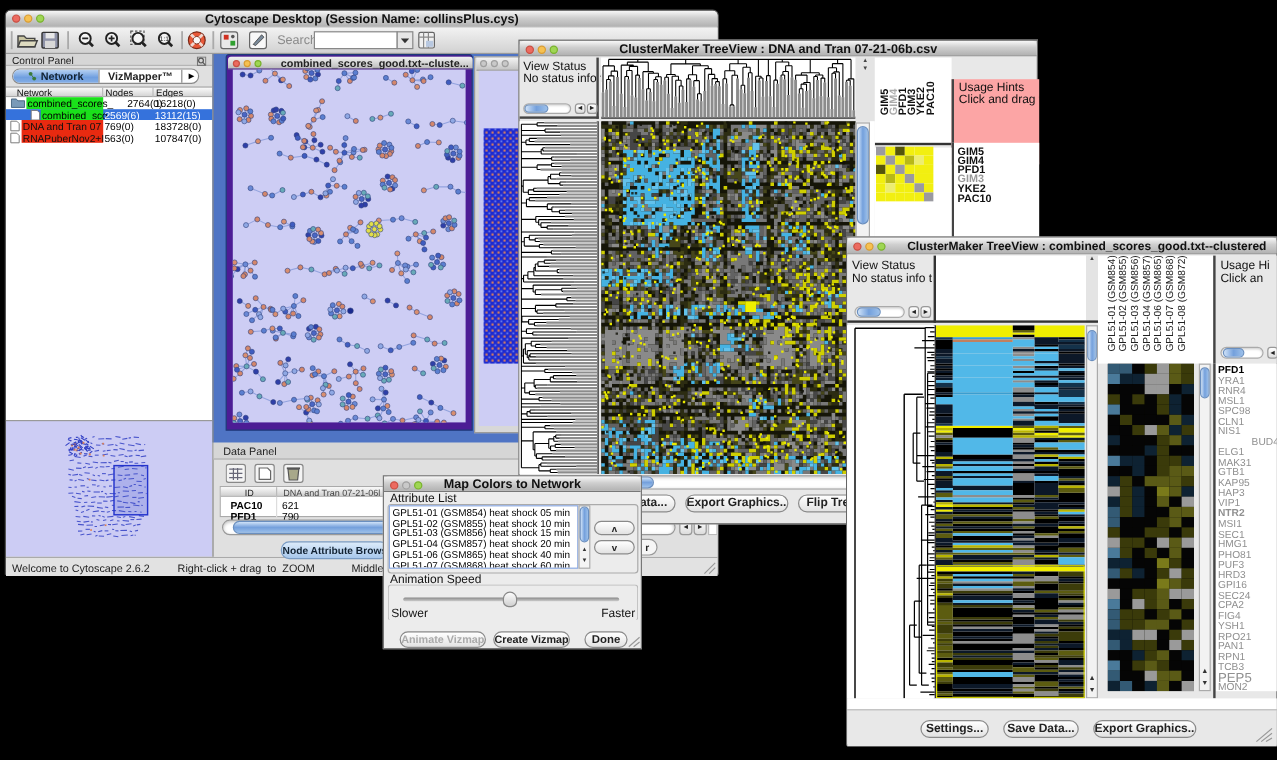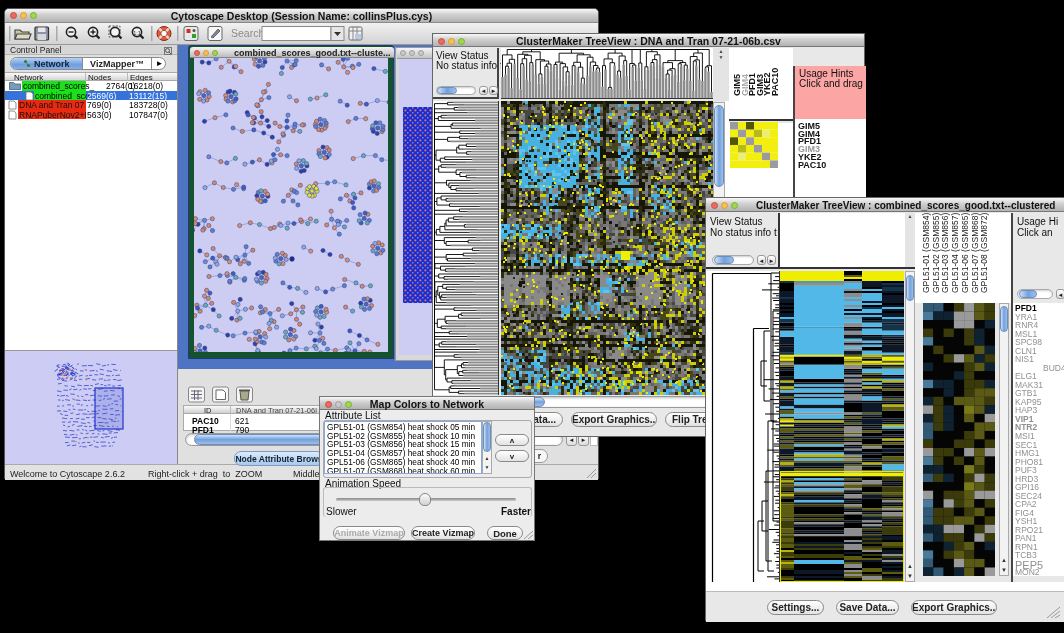--- a/index.html
+++ b/index.html
@@ -416,21 +416,21 @@
             <defs>
               <pattern id="bluenet" width="5" height="5" patternUnits="userSpaceOnUse">
                 <rect width="5" height="5" fill="#1c2ad0"></rect>
                 <rect x="0.5" y="0.5" width="1.8" height="1.8" fill="#e0835a"></rect>
                 <rect x="3" y="3" width="1.5" height="1.5" fill="#7a88ea"></rect>
               </pattern>
             </defs>
             <rect x="4" y="48" width="190" height="196" fill="url(#bluenet)"></rect>
           </svg></div>
       </div>
-      <div style="position:absolute;left:10px;top:0px;width:206px;height:314px;background:#14532d;border:1px solid #1d3a78;border-radius:3px 3px 0 0;">
+      <div style="position:absolute;left:10px;top:0px;width:206px;height:314px;background:#4c1d95;border:1px solid #1d3a78;border-radius:3px 3px 0 0;">
         <div style="position:absolute;left:1px;top:1px;width:204px;height:11px;background:linear-gradient(#f4f4f4,#bcbcbc);border-bottom:1px solid #888;border-radius:3px 3px 0 0;">
           <div style="position:absolute;left:44px;top:0.5px;font-weight:bold;font-size:9px;color:#222;white-space:nowrap;">combined_scores_good.txt--cluste...</div>
           <span style="position:absolute;left:3.8px;top:2.8px;width:6px;height:6px;border-radius:50%;background:#ec6b60;border:1px solid #c94f43;box-sizing:border-box"></span>
           <span style="position:absolute;left:12.8px;top:2.8px;width:6px;height:6px;border-radius:50%;background:#f6c151;border:1px solid #d89c33;box-sizing:border-box"></span>
           <span style="position:absolute;left:21.8px;top:2.8px;width:6px;height:6px;border-radius:50%;background:#9fd654;border:1px solid #79b22d;box-sizing:border-box"></span>
         </div>
         <div style="position:absolute;left:5px;top:12px;width:194px;height:294px;background:#cdcdf4;"><svg width="194" height="294">
             <path d="M8.2 4.1L14.8 4.9M14.8 4.9L22.1 0.8M35.1 3.3L29.4 -2.8M35.1 3.3L27.2 9.3M35.1 3.3L40.2 9.0M40.2 9.0L47.0 13.7M35.1 3.3L41.7 8.3M65.6 2.9L71.0 4.0M65.6 2.9L68.8 7.4M65.6 2.9L64.6 8.3M65.6 2.9L61.2 6.2M65.6 2.9L60.4 1.2M65.6 2.9L61.9 -1.1M65.6 2.9L66.8 -2.5M65.6 2.9L70.5 0.3M93.0 3.0L97.6 9.5M93.0 3.0L100.2 6.9M93.0 3.0L88.3 9.5M88.3 9.5L87.4 15.5M93.0 3.0L101.1 6.6M93.0 3.0L102.2 2.6M127.6 6.9L134.6 10.9M149.7 8.9L149.2 1.3M149.2 1.3L148.2 -5.8M149.7 8.9L153.7 0.3M149.7 8.9L158.4 8.2M149.7 8.9L153.6 14.4M149.7 8.9L159.0 9.6M159.0 9.6L164.8 6.3M149.7 8.9L144.1 4.3M179.9 10.6L191.3 13.4M191.3 13.4L202.1 12.4M9.8 37.6L15.2 38.6M9.8 37.6L13.1 42.0M9.8 37.6L9.6 43.1M9.8 37.6L5.7 41.3M9.8 37.6L4.7 35.6M9.8 37.6L6.0 33.7M9.8 37.6L11.2 32.3M9.8 37.6L14.6 34.8M37.0 38.6L42.1 40.8M37.0 38.6L40.8 42.7M37.0 38.6L38.6 43.9M37.0 38.6L33.9 43.1M37.0 38.6L32.1 41.0M37.0 38.6L31.7 37.5M37.0 38.6L34.1 34.0M37.0 38.6L36.1 33.2M37.0 38.6L40.5 34.4M37.0 38.6L41.8 36.0M67.4 41.7L63.2 47.2M67.4 41.7L64.1 47.8M67.4 41.7L71.1 33.6M71.1 33.6L74.4 26.4M67.4 41.7L69.4 34.1M67.4 41.7L74.9 39.6M67.4 41.7L62.9 46.9M95.5 38.8L102.5 42.8M116.3 41.1L123.0 40.0M123.0 40.0L131.8 36.8M146.2 43.2L153.2 47.2M166.3 45.3L172.4 46.2M172.4 46.2L183.3 42.6M183.3 42.6L195.1 44.2M10.5 63.3L21.0 59.7M21.0 59.7L31.9 56.8M39.0 70.0L48.3 73.4M48.3 73.4L59.8 71.9M59.8 71.9L69.7 75.0M69.7 75.0L78.3 79.2M66.6 65.1L59.5 59.4M59.5 59.4L53.2 54.6M66.6 65.1L74.7 68.4M66.6 65.1L68.0 58.8M68.0 58.8L67.2 53.7M66.6 65.1L58.4 64.7M66.6 65.1L60.5 59.9M60.5 59.9L54.1 56.9M66.6 65.1L59.6 64.8M66.6 65.1L73.2 62.6M93.0 69.3L89.5 77.2M89.5 77.2L84.8 83.8M93.0 69.3L101.0 66.1M101.0 66.1L109.8 66.8M93.0 69.3L92.9 62.9M92.9 62.9L94.0 57.1M93.0 69.3L100.6 69.0M100.6 69.0L108.3 67.0M93.0 69.3L88.9 75.9M93.0 69.3L85.9 68.5M85.9 68.5L81.1 65.1M93.0 69.3L99.2 72.8M99.2 72.8L105.8 73.4M126.9 66.6L132.1 68.1M126.9 66.6L130.9 70.3M126.9 66.6L127.7 72.1M126.9 66.6L124.6 71.6M126.9 66.6L121.7 68.6M126.9 66.6L121.4 66.4M126.9 66.6L122.5 63.3M126.9 66.6L126.1 61.2M126.9 66.6L130.5 62.5M126.9 66.6L132.2 65.2M154.3 63.6L161.9 60.4M161.9 60.4L171.7 60.7M183.8 70.0L189.0 71.7M183.8 70.0L188.0 73.6M183.8 70.0L183.2 75.5M183.8 70.0L179.4 73.4M183.8 70.0L178.4 70.9M183.8 70.0L178.7 67.9M183.8 70.0L181.9 64.8M183.8 70.0L185.9 64.9M183.8 70.0L189.0 68.3M14.8 98.8L26.8 103.6M26.8 103.6L32.8 104.9M32.8 104.9L41.4 100.4M50.9 106.2L58.4 104.1M58.4 104.1L65.5 101.8M65.5 101.8L73.1 106.4M73.1 106.4L81.0 101.8M79.5 96.6L78.0 105.0M79.5 96.6L86.6 96.8M86.6 96.8L93.1 97.7M79.5 96.6L77.2 103.1M79.5 96.6L83.5 91.3M107.4 107.8L112.9 107.9M107.4 107.8L110.2 112.5M107.4 107.8L107.1 113.3M107.4 107.8L102.6 110.3M107.4 107.8L102.3 106.0M107.4 107.8L105.0 102.8M107.4 107.8L109.2 102.6M107.4 107.8L112.5 105.6M130.2 94.4L135.3 96.5M130.2 94.4L133.0 99.2M130.2 94.4L131.1 99.9M130.2 94.4L126.4 98.4M130.2 94.4L124.9 95.8M130.2 94.4L125.0 92.5M130.2 94.4L129.0 89.1M130.2 94.4L133.0 89.7M130.2 94.4L135.2 92.1M159.2 100.6L169.5 97.7M169.5 97.7L181.4 97.6M181.4 97.6L187.8 101.7M187.8 101.7L198.4 102.9M11.0 129.6L20.4 124.8M20.4 124.8L29.3 129.5M29.3 129.5L39.5 131.3M39.5 131.3L49.7 129.1M42.6 126.7L49.6 130.7M68.4 138.1L73.9 138.3M68.4 138.1L71.3 142.8M68.4 138.1L67.9 143.6M68.4 138.1L66.2 143.2M68.4 138.1L63.8 141.2M68.4 138.1L62.9 137.8M68.4 138.1L64.3 134.4M68.4 138.1L67.0 132.8M68.4 138.1L71.1 133.3M68.4 138.1L73.5 136.2M94.3 137.3L102.6 134.6M94.3 137.3L99.0 143.0M99.0 143.0L103.9 146.9M94.3 137.3L97.8 131.8M94.3 137.3L100.2 133.1M100.2 133.1L106.4 127.3M94.3 137.3L89.4 143.2M121.7 125.7L133.5 125.1M133.5 125.1L140.7 123.8M140.7 123.8L152.0 126.9M152.5 137.3L161.0 140.0M152.5 137.3L158.6 144.5M158.6 144.5L159.7 149.9M152.5 137.3L146.4 140.9M152.5 137.3L159.5 136.2M159.5 136.2L167.0 134.9M152.5 137.3L155.8 143.0M10.5 162.3L14.8 167.5M14.8 167.5L18.5 172.6M10.5 162.3L10.1 170.6M10.5 162.3L4.0 166.3M4.0 166.3L-1.5 172.2M10.5 162.3L8.8 172.1M10.5 162.3L1.5 160.7M1.5 160.7L-3.7 156.7M10.5 162.3L1.3 165.6M1.3 165.6L-6.1 169.0M10.5 162.3L18.3 160.8M45.6 167.6L56.3 164.8M56.3 164.8L65.5 166.6M65.5 166.6L76.5 170.6M76.5 170.6L85.8 166.0M85.8 166.0L93.2 170.2M80.2 169.5L86.8 167.5M86.8 167.5L94.0 165.1M94.0 165.1L100.0 165.5M100.0 165.5L107.6 163.6M107.6 163.6L116.5 161.0M106.6 161.8L113.7 165.6M113.7 165.6L122.2 163.2M137.6 161.2L132.7 167.0M137.6 161.2L137.1 153.2M137.6 161.2L140.4 169.8M140.4 169.8L145.3 176.2M137.6 161.2L144.2 166.6M144.2 166.6L150.5 168.9M137.6 161.2L145.5 164.1M145.5 164.1L152.7 162.5M137.6 161.2L143.6 163.2M170.2 160.4L175.3 162.4M170.2 160.4L173.3 164.9M170.2 160.4L167.1 164.9M170.2 160.4L165.2 162.7M170.2 160.4L166.1 156.7M170.2 160.4L171.1 155.0M170.2 160.4L173.9 156.3M5.8 192.9L12.8 196.9M25.6 197.8L33.1 200.2M25.6 197.8L18.7 200.2M18.7 200.2L11.3 203.7M25.6 197.8L31.5 199.3M25.6 197.8L31.9 200.3M25.6 197.8L21.8 203.8M21.8 203.8L16.0 208.9M25.6 197.8L23.0 206.3M25.6 197.8L19.1 190.5M50.9 197.0L58.8 192.2M50.9 197.0L54.7 205.4M50.9 197.0L52.1 188.7M50.9 197.0L42.0 199.2M42.0 199.2L35.5 203.8M50.9 197.0L43.7 201.7M50.9 197.0L46.3 205.8M50.9 197.0L50.3 203.3M86.8 200.6L92.2 201.5M86.8 200.6L89.0 205.6M86.8 200.6L85.1 205.9M86.8 200.6L81.9 203.2M86.8 200.6L81.3 200.0M86.8 200.6L83.3 196.3M86.8 200.6L88.4 195.3M86.8 200.6L91.3 197.5M109.7 189.1L116.7 193.1M129.0 192.5L136.0 196.5M147.3 198.3L153.3 202.1M153.3 202.1L164.3 206.3M183.8 190.3L188.9 192.3M183.8 190.3L186.8 194.9M183.8 190.3L182.8 195.7M183.8 190.3L178.9 192.8M183.8 190.3L178.7 188.2M183.8 190.3L181.0 185.5M183.8 190.3L184.6 184.8M183.8 190.3L188.2 187.0M15.0 218.5L25.9 217.6M25.9 217.6L33.0 215.7M33.0 215.7L39.2 215.7M41.8 219.4L33.3 217.6M41.8 219.4L35.7 223.2M41.8 219.4L50.3 222.3M41.8 219.4L50.8 220.5M41.8 219.4L35.9 224.2M67.6 219.6L73.0 220.6M67.6 219.6L71.7 223.3M67.6 219.6L67.4 225.1M67.6 219.6L63.5 223.2M67.6 219.6L62.4 221.3M67.6 219.6L63.5 216.0M67.6 219.6L65.2 214.6M67.6 219.6L69.2 214.3M67.6 219.6L72.1 216.4M88.9 224.9L95.7 229.3M95.7 229.3L103.6 230.4M103.6 230.4L111.9 234.4M123.2 230.5L131.6 233.9M131.6 233.9L138.7 231.1M138.7 231.1L150.4 227.7M150.7 221.5L162.0 224.9M162.0 224.9L168.2 228.3M168.2 228.3L176.5 227.8M11.5 247.3L6.1 253.2M6.1 253.2L0.7 257.7M11.5 247.3L3.5 250.1M11.5 247.3L14.3 240.3M14.3 240.3L15.9 235.1M11.5 247.3L2.9 247.1M11.5 247.3L19.3 251.7M19.3 251.7L25.1 258.0M11.5 247.3L17.7 245.3M11.5 247.3L10.5 238.1M10.5 238.1L12.6 232.3M43.7 253.1L44.0 246.5M44.0 246.5L46.2 241.4M43.7 253.1L51.4 251.3M51.4 251.3L57.6 250.0M43.7 253.1L46.1 260.3M43.7 253.1L39.6 244.4M43.7 253.1L42.9 262.1M43.7 253.1L37.7 260.4M76.0 255.5L75.1 265.5M75.1 265.5L75.7 270.8M76.0 255.5L80.0 263.6M80.0 263.6L82.6 269.2M76.0 255.5L84.6 251.4M76.0 255.5L77.3 262.6M76.0 255.5L66.4 254.8M76.0 255.5L71.3 251.5M71.3 251.5L66.6 248.8M76.0 255.5L68.5 253.9M102.4 251.7L108.9 249.0M102.4 251.7L108.5 254.3M102.4 251.7L96.7 255.8M96.7 255.8L88.3 257.8M102.4 251.7L97.7 245.6M102.4 251.7L102.5 261.3M102.5 261.3L105.7 266.2M127.1 253.9L132.6 254.2M127.1 253.9L130.1 258.5M127.1 253.9L126.0 259.3M127.1 253.9L122.7 257.1M127.1 253.9L121.7 253.5M127.1 253.9L123.4 249.9M127.1 253.9L127.2 248.4M127.1 253.9L132.0 251.3M151.6 249.1L158.6 253.1M172.2 246.2L177.5 247.6M172.2 246.2L175.5 250.5M172.2 246.2L170.6 251.4M172.2 246.2L167.4 248.9M172.2 246.2L166.7 245.2M172.2 246.2L170.0 241.1M172.2 246.2L173.6 240.8M172.2 246.2L176.2 242.4M7.6 269.3L14.8 268.2M14.8 268.2L22.2 272.3M22.2 272.3L33.7 277.1M39.2 277.8L51.0 275.1M51.0 275.1L61.7 274.0M66.2 278.8L71.7 279.0M66.2 278.8L67.8 284.0M66.2 278.8L63.0 283.2M66.2 278.8L61.2 281.1M66.2 278.8L62.1 275.1M66.2 278.8L65.0 273.4M66.2 278.8L70.7 275.6M96.4 276.7L101.6 278.6M96.4 276.7L99.7 281.1M96.4 276.7L94.8 281.9M96.4 276.7L91.5 279.0M96.4 276.7L91.6 274.1M96.4 276.7L96.6 271.2M96.4 276.7L100.0 272.5M126.0 275.0L125.4 282.4M125.4 282.4L122.2 290.5M126.0 275.0L116.5 274.8M126.0 275.0L127.4 269.1M126.0 275.0L120.9 282.3M126.0 275.0L123.9 266.0M126.0 275.0L128.8 280.3M128.8 280.3L129.9 285.4M155.8 272.9L165.4 277.5M165.4 277.5L173.0 281.9M173.0 281.9L183.9 286.3M6.1 292.9L11.4 294.3M6.1 292.9L9.4 297.3M6.1 292.9L3.1 297.5M6.1 292.9L0.8 294.4M6.1 292.9L1.2 290.5M6.1 292.9L5.5 287.4M6.1 292.9L10.8 290.1M28.2 297.8L37.3 300.3M37.3 300.3L47.2 298.8M47.2 298.8L56.3 302.5M56.3 302.5L66.3 304.9M66.3 304.9L75.1 306.8M61.1 285.8L63.7 292.5M63.7 292.5L67.9 296.7M61.1 285.8L55.2 281.3M61.1 285.8L64.8 295.0M64.8 295.0L65.9 300.6M61.1 285.8L70.2 284.8M61.1 285.8L63.9 293.8M63.9 293.8L63.1 300.6M89.9 295.1L96.0 292.6M96.0 292.6L102.1 290.1M102.1 290.1L112.3 290.9M112.3 290.9L120.8 288.2M126.5 294.8L133.5 291.1M133.5 291.1L141.4 292.4M141.4 292.4L152.8 289.8M161.0 292.8L152.9 295.2M161.0 292.8L156.0 284.8M161.0 292.8L170.3 293.4M170.3 293.4L175.9 294.1M161.0 292.8L154.7 292.0M161.0 292.8L163.2 300.4M161.0 292.8L164.9 285.7M161.0 292.8L151.4 295.5M118.0 133.0L123.0 133.2M118.0 133.0L120.3 137.4M118.0 133.0L118.2 138.0M118.0 133.0L115.4 137.3M118.0 133.0L113.1 134.2M118.0 133.0L113.6 130.6M118.0 133.0L115.5 128.7M118.0 133.0L119.7 128.3M118.0 133.0L122.3 130.5M180.0 128.0L184.8 129.4M180.0 128.0L182.6 132.3M180.0 128.0L179.6 133.0M180.0 128.0L175.4 130.0M180.0 128.0L175.4 126.1M180.0 128.0L177.2 123.9M180.0 128.0L180.3 123.0M180.0 128.0L184.5 125.8" stroke="#93a3de" stroke-width="0.9" fill="none"></path>
             <g fill="#2f3fa8" stroke="#33437e" stroke-width="0.5">
               <circle cx="8.2" cy="4.1" r="2.1"></circle>
@@ -943,20 +943,21 @@
               <circle cx="119.7" cy="128.3" r="2.1"></circle>
               <circle cx="122.3" cy="130.5" r="2.1"></circle>
             </g>
             <g fill="#1a2a90" stroke="#33437e" stroke-width="0.5">
               <circle cx="98.0" cy="201.0" r="2.4"></circle>
             </g>
           </svg></div>
       </div>
     </div>
 <div style="position:absolute;left:172px;top:360px;width:421px;height:95px;background:#e0e0e0;border-left:1px solid #888;">
+      <div style="position:absolute;left:0;top:0;width:421px;height:14px;background:#d6d6d6;border-bottom:1px solid #b0b0b0;font-size:9px;color:#222;padding-left:8px;padding-top:2px;">Data Panel</div>
       <svg style="position:absolute;left:10px;top:17px;" width="70" height="18">
         <rect x="0.5" y="1" width="16" height="15" rx="2" fill="#f4f4f4" stroke="#888"></rect>
         <path d="M3 5 h11 M3 8.5 h11 M3 12 h11 M6.5 4 v10 M10 4 v10" stroke="#667" stroke-width="1"></path>
         <rect x="24.5" y="1" width="16" height="15" rx="2" fill="#f4f4f4" stroke="#888"></rect>
         <path d="M28 4 h7 l2.5 2.5 v7 h-9.5 Z" fill="#fff" stroke="#666"></path>
         <rect x="48.5" y="1" width="16" height="15" rx="2" fill="#f4f4f4" stroke="#888"></rect>
         <path d="M52 5 h9 l-1 9 h-7 Z" fill="#a8a88a" stroke="#555"></path>
         <rect x="51" y="3.5" width="11" height="1.5" fill="#555"></rect>
       </svg>
       <div style="position:absolute;left:5px;top:36px;width:416px;height:26px;background:#fff;border:1px solid #aaa;">
@@ -1119,21 +1120,21 @@
     <div style="position:absolute;left:163px;top:25px;width:8px;height:30px;background:linear-gradient(90deg,#cfe2f8,#74a0dc 50%,#9cc0ea);border:1px solid #6a8fbf;border-radius:4px;"></div>
     <div style="position:absolute;left:163px;top:58px;width:8px;height:9px;font-size:5px;text-align:center;color:#333;">▲</div>
     <div style="position:absolute;left:163px;top:67px;width:8px;height:9px;font-size:5px;text-align:center;color:#333;">▼</div>
     <div class="btn" style="left:175px;top:37px;width:34px;height:12px;line-height:11px;border-radius:6px;font-size:8px;">ʌ</div>
     <div class="btn" style="left:175px;top:53px;width:34px;height:12px;line-height:11px;border-radius:6px;font-size:8px;">v</div>
     <div style="position:absolute;left:5px;top:81px;font-size:10px;color:#111;">Animation Speed</div>
     <div style="position:absolute;left:3px;top:90px;width:209px;height:30px;border:1px solid #bbb;border-radius:3px;border-bottom:none;"></div>
     <div style="position:absolute;left:16px;top:101px;width:180px;height:3px;background:linear-gradient(#888,#ccc);border-radius:2px;"></div>
     <div style="position:absolute;left:99px;top:96px;width:12px;height:13px;background:linear-gradient(#fcfcfc,#d0d0d0);border:1px solid #888;border-radius:6px 6px 5px 5px;"></div>
     <div style="position:absolute;left:6px;top:109px;font-size:10px;color:#111;">Slower</div>
-    <div style="position:absolute;left:181px;top:109px;font-size:10px;color:#111;font-weight:bold;">Faster</div>
+    <div style="position:absolute;left:181px;top:109px;font-size:10px;color:#111;">Faster</div>
     <div class="btn" style="left:13px;top:129px;width:72px;height:14px;line-height:13px;color:#aaa;font-size:9px;">Animate Vizmap</div>
     <div class="btn" style="left:91px;top:129px;width:64px;height:14px;line-height:13px;font-size:9px;">Create Vizmap</div>
     <div class="btn" style="left:167px;top:129px;width:36px;height:14px;line-height:13px;font-size:9.5px;">Done</div>
 <svg style="position:absolute;left:202px;top:133px;" width="12" height="10">
       <path d="M11 1 L2 9 M11 5 L6 9" stroke="#999" stroke-width="1"></path>
     </svg>
 </div>
 <div class="win" style="left:705px;top:197px;width:359px;height:424px;background:#e8e8e8;border:1px solid #666;border-right:none;">
 <div style="position:absolute;left:0;top:0;width:358px;height:14px;background:linear-gradient(#f8f8f8,#cfcfcf 45%,#b2b2b2);border-bottom:1px solid #777;border-radius:4px 4px 0 0">
       <div style="position:absolute;left:50px;top:2px;font-weight:bold;font-size:10px;color:#111;white-space:nowrap">ClusterMaker TreeView : combined_scores_good.txt--clustered</div>
@@ -1428,21 +1429,21 @@
       <div style="position:absolute;left:2px;top:25.6px;font-size:8.5px;font-weight:normal;color:#909090;">MSL1</div>
       <div style="position:absolute;left:2px;top:34.1px;font-size:8.5px;font-weight:normal;color:#909090;">SPC98</div>
       <div style="position:absolute;left:2px;top:42.6px;font-size:8.5px;font-weight:normal;color:#909090;">CLN1</div>
       <div style="position:absolute;left:2px;top:51.2px;font-size:8.5px;font-weight:normal;color:#909090;">NIS1</div>
       <div style="position:absolute;left:2px;top:59.7px;font-size:8.5px;font-weight:normal;color:#909090;margin-left:28px;">BUD4</div>
       <div style="position:absolute;left:2px;top:68.2px;font-size:8.5px;font-weight:normal;color:#909090;">ELG1</div>
       <div style="position:absolute;left:2px;top:76.8px;font-size:8.5px;font-weight:normal;color:#909090;">MAK31</div>
       <div style="position:absolute;left:2px;top:85.3px;font-size:8.5px;font-weight:normal;color:#909090;">GTB1</div>
       <div style="position:absolute;left:2px;top:93.8px;font-size:8.5px;font-weight:normal;color:#909090;">KAP95</div>
       <div style="position:absolute;left:2px;top:102.4px;font-size:8.5px;font-weight:normal;color:#909090;">HAP3</div>
-      <div style="position:absolute;left:2px;top:110.9px;font-size:8.5px;font-weight:bold;color:#909090;">VIP1</div>
+      <div style="position:absolute;left:2px;top:110.9px;font-size:8.5px;font-weight:normal;color:#909090;">VIP1</div>
       <div style="position:absolute;left:2px;top:119.4px;font-size:8.5px;font-weight:bold;color:#909090;">NTR2</div>
       <div style="position:absolute;left:2px;top:127.9px;font-size:8.5px;font-weight:normal;color:#909090;">MSI1</div>
       <div style="position:absolute;left:2px;top:136.5px;font-size:8.5px;font-weight:normal;color:#909090;text-align:right;">SEC1</div>
       <div style="position:absolute;left:2px;top:145.0px;font-size:8.5px;font-weight:normal;color:#909090;">HMG1</div>
       <div style="position:absolute;left:2px;top:153.5px;font-size:8.5px;font-weight:normal;color:#909090;">PHO81</div>
       <div style="position:absolute;left:2px;top:162.1px;font-size:8.5px;font-weight:normal;color:#909090;">PUF3</div>
       <div style="position:absolute;left:2px;top:170.6px;font-size:8.5px;font-weight:normal;color:#909090;">HRD3</div>
       <div style="position:absolute;left:2px;top:179.1px;font-size:8.5px;font-weight:normal;color:#909090;">GPI16</div>
       <div style="position:absolute;left:2px;top:187.7px;font-size:8.5px;font-weight:normal;color:#909090;">SEC24</div>
       <div style="position:absolute;left:2px;top:196.2px;font-size:8.5px;font-weight:normal;color:#909090;">CPA2</div>

